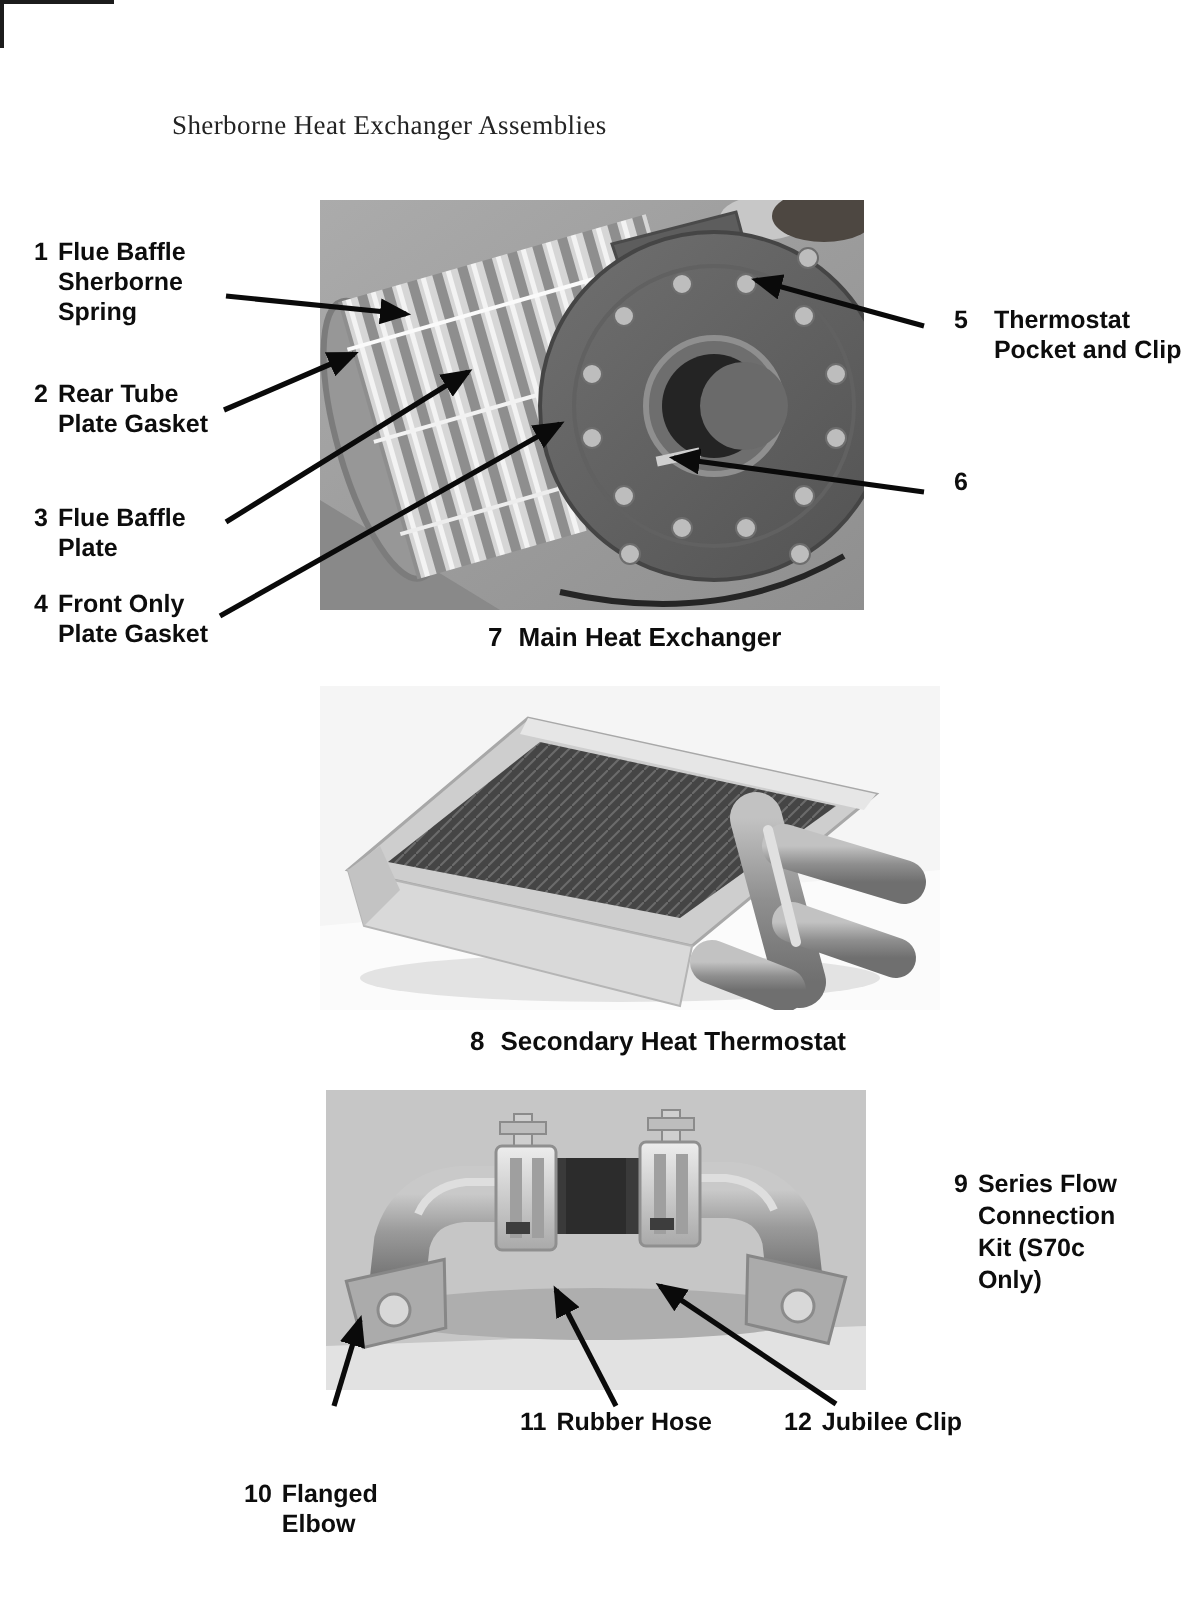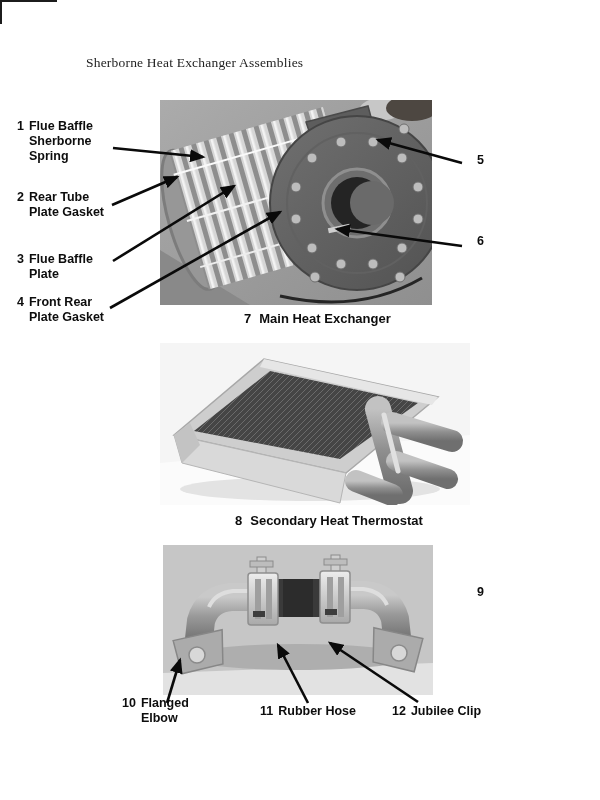--- a/index.html
+++ b/index.html
@@ -202,38 +202,48 @@
   <span>3</span>
   <span class="txt">
     <span>Flue Baffle</span>
     <span>Plate</span>
   </span>
 </div>
 
 <div class="callout" style="left:17px;top:295px;">
   <span>4</span>
   <span class="txt">
-    <span>Front Rear</span>
+    <span>Front Only</span>
     <span>Plate Gasket</span>
   </span>
 </div>
 
 <div class="callout gap-wide" style="left:477px;top:153px;">
   <span>5</span>
+  <span class="txt">
+    <span>Thermostat</span>
+    <span>Pocket and Clip</span>
+  </span>
 </div>
 
 <div class="callout" style="left:477px;top:234px;">
   <span>6</span>
 </div>
 
 <div class="callout lh17" style="left:477px;top:584px;">
   <span>9</span>
-</div>
-
-<div class="callout" style="left:122px;top:696px;">
+  <span class="txt">
+    <span>Series Flow</span>
+    <span>Connection</span>
+    <span>Kit (S70c</span>
+    <span>Only)</span>
+  </span>
+</div>
+
+<div class="callout" style="left:122px;top:740px;">
   <span>10</span>
   <span class="txt">
     <span>Flanged</span>
     <span>Elbow</span>
   </span>
 </div>
 
 <div class="callout" style="left:260px;top:704px;">
   <span>11</span>
   <span class="txt">

